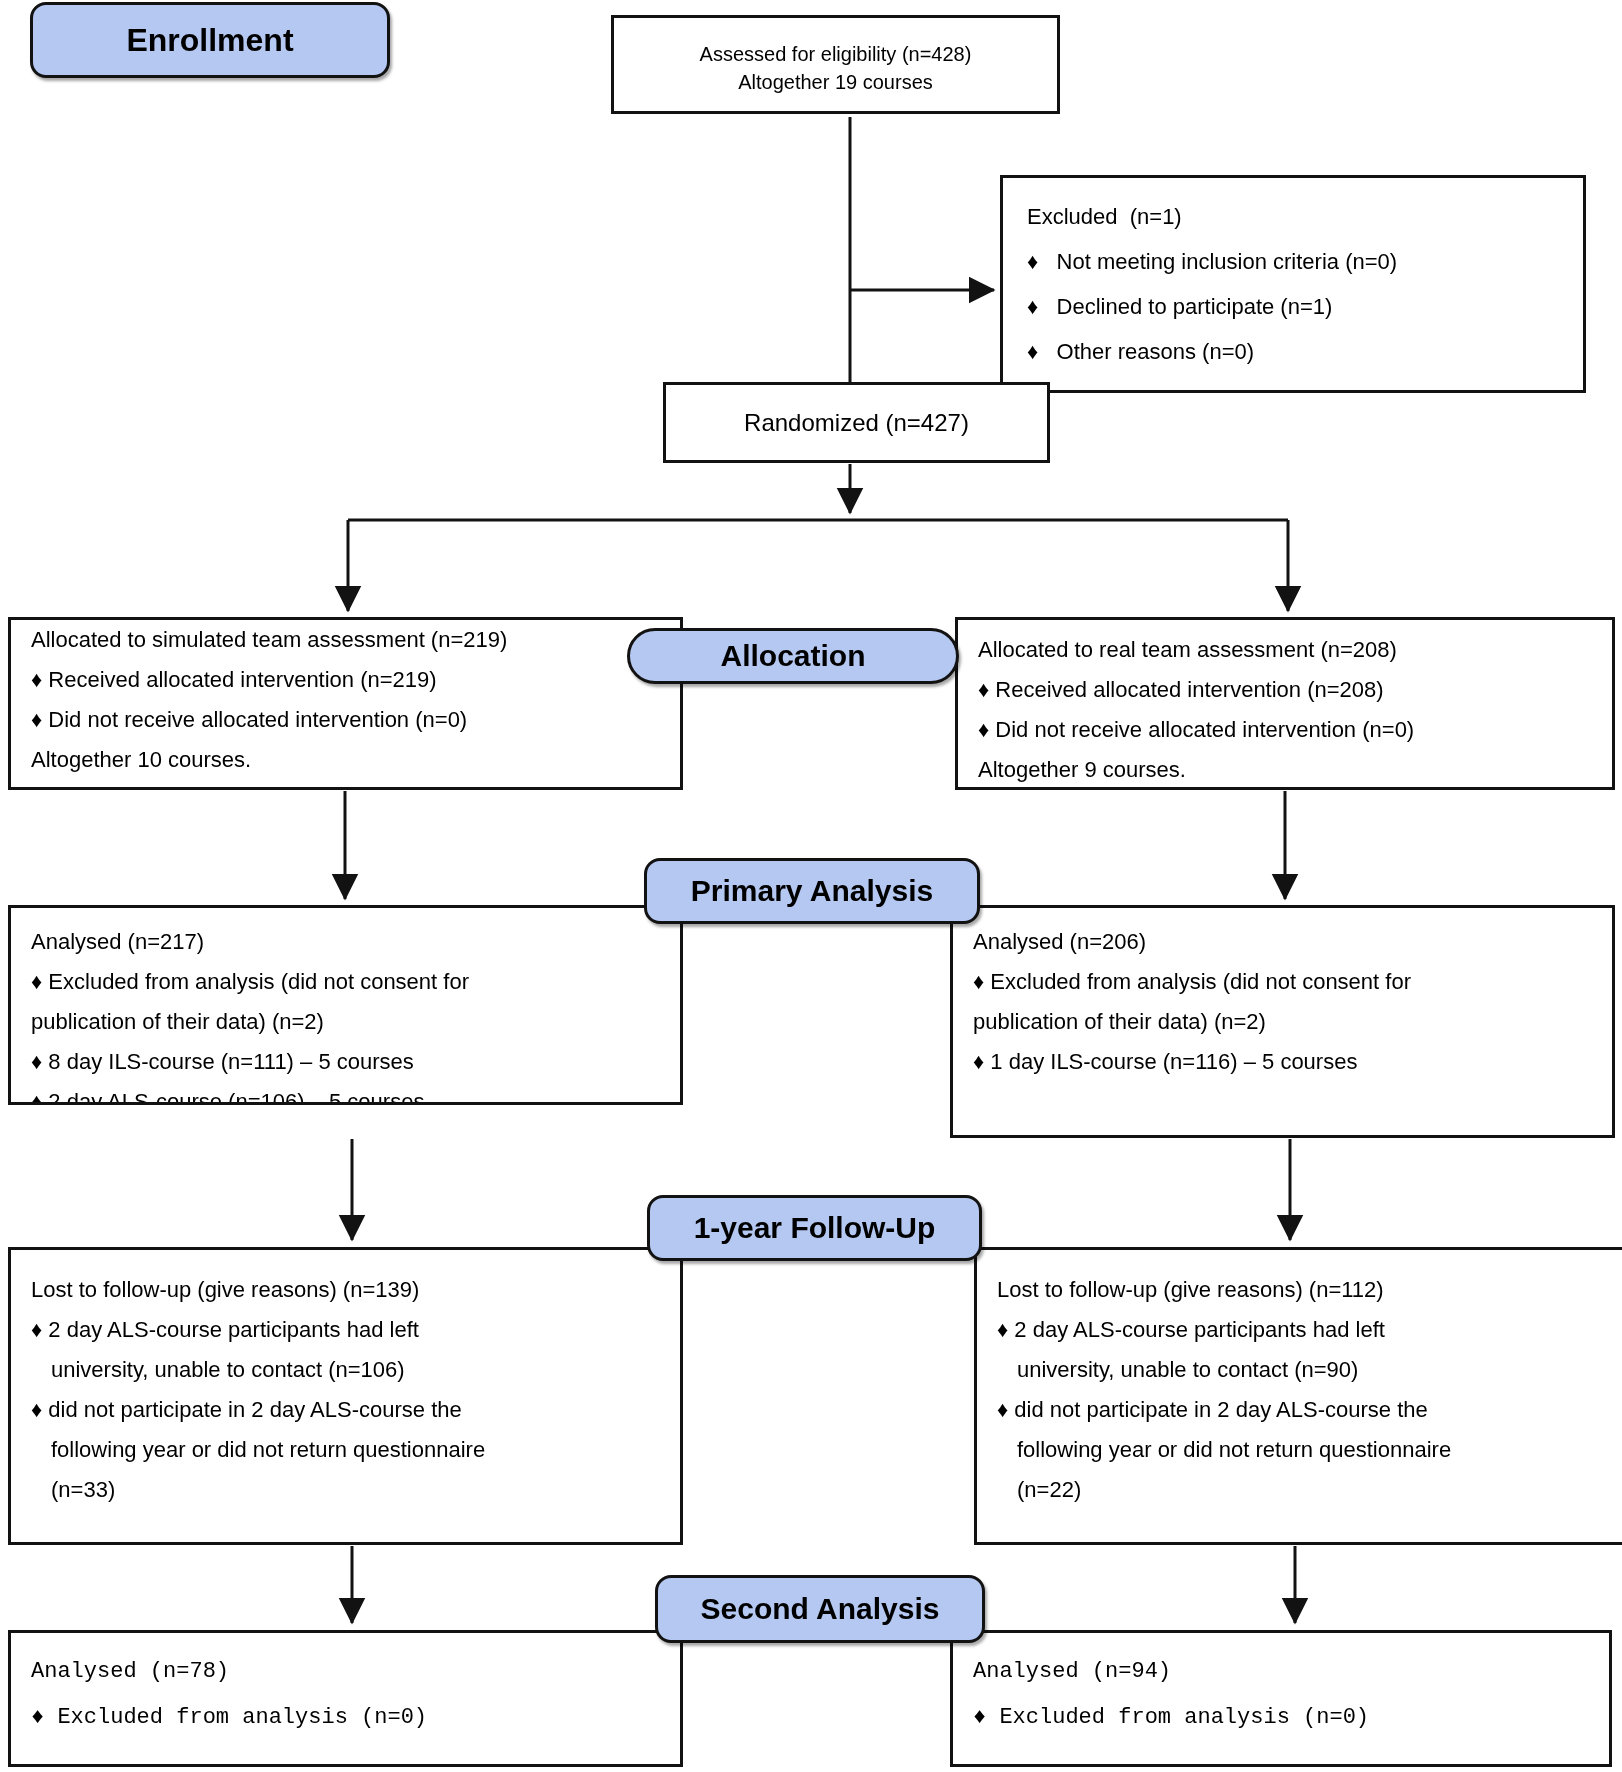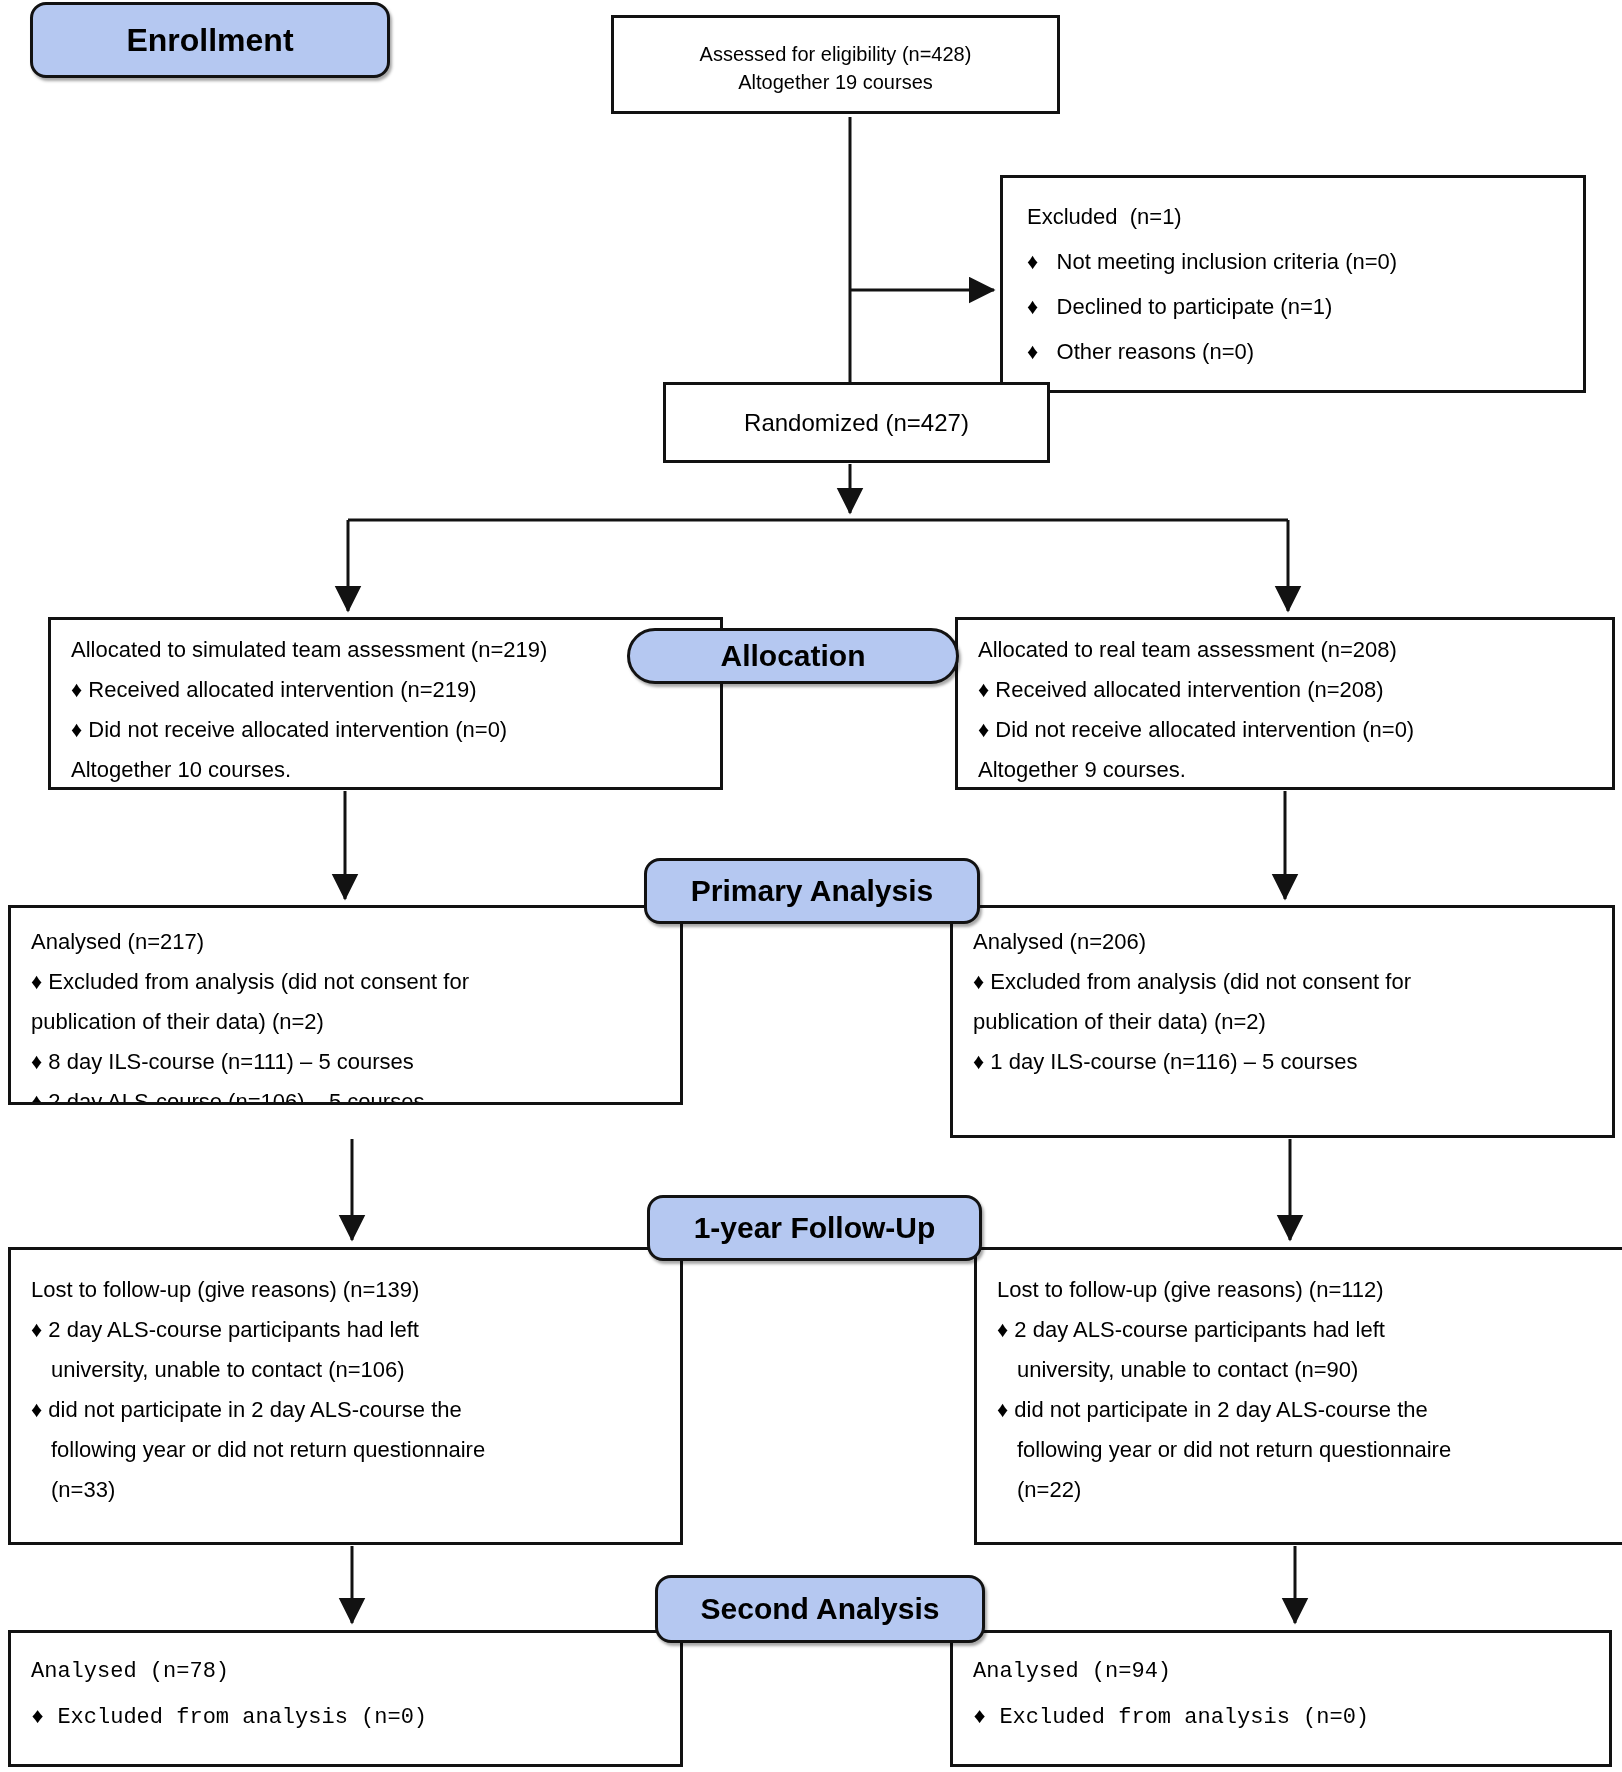--- a/index.html
+++ b/index.html
@@ -36,21 +36,21 @@
     box-shadow:2px 3px 3px rgba(0,0,0,0.35);
     white-space:nowrap;
   }
   
   #label-enrollment{left:30px;top:2px;width:360px;height:76px;font-size:32px;}
   #box-assessed{left:611px;top:15px;width:449px;height:99px;text-align:center;font-size:20px;padding-top:22px;}
   #box-assessed .line{line-height:28px;}
   #box-excluded{left:1000px;top:152px;width:586px;height:218px;padding-top:16px;margin-top:23px;}
   #box-excluded .line{line-height:45px;padding:0 24px;}
   #box-randomized{left:663px;top:382px;width:387px;height:81px;display:flex;align-items:center;justify-content:center;font-size:24px;}
-  #box-alloc-left{left:8px;top:617px;width:675px;height:173px;padding-top:10px;margin-left:40px;}
+  #box-alloc-left{left:8px;top:617px;width:675px;height:173px;}
   #box-alloc-right{left:955px;top:617px;width:660px;height:173px;padding-top:10px;}
   #label-allocation{left:627px;top:628px;width:332px;height:56px;border-radius:32px;}
   #box-primary-left{left:8px;top:905px;width:675px;height:200px;padding-top:14px;}
   #box-primary-right{left:950px;top:905px;width:665px;height:233px;padding-top:14px;}
   #label-primary{left:644px;top:858px;width:336px;height:66px;}
   #box-followup-left{left:8px;top:1247px;width:675px;height:298px;padding-top:20px;}
   #box-followup-right{left:950px;top:1247px;width:665px;height:298px;padding-top:20px;margin-left:24px;}
   #label-followup{left:647px;top:1195px;width:335px;height:66px;}
   #box-second-left{left:8px;top:1630px;width:675px;height:137px;padding-top:16px;}
   #box-second-right{left:950px;top:1630px;width:662px;height:137px;padding-top:16px;}

